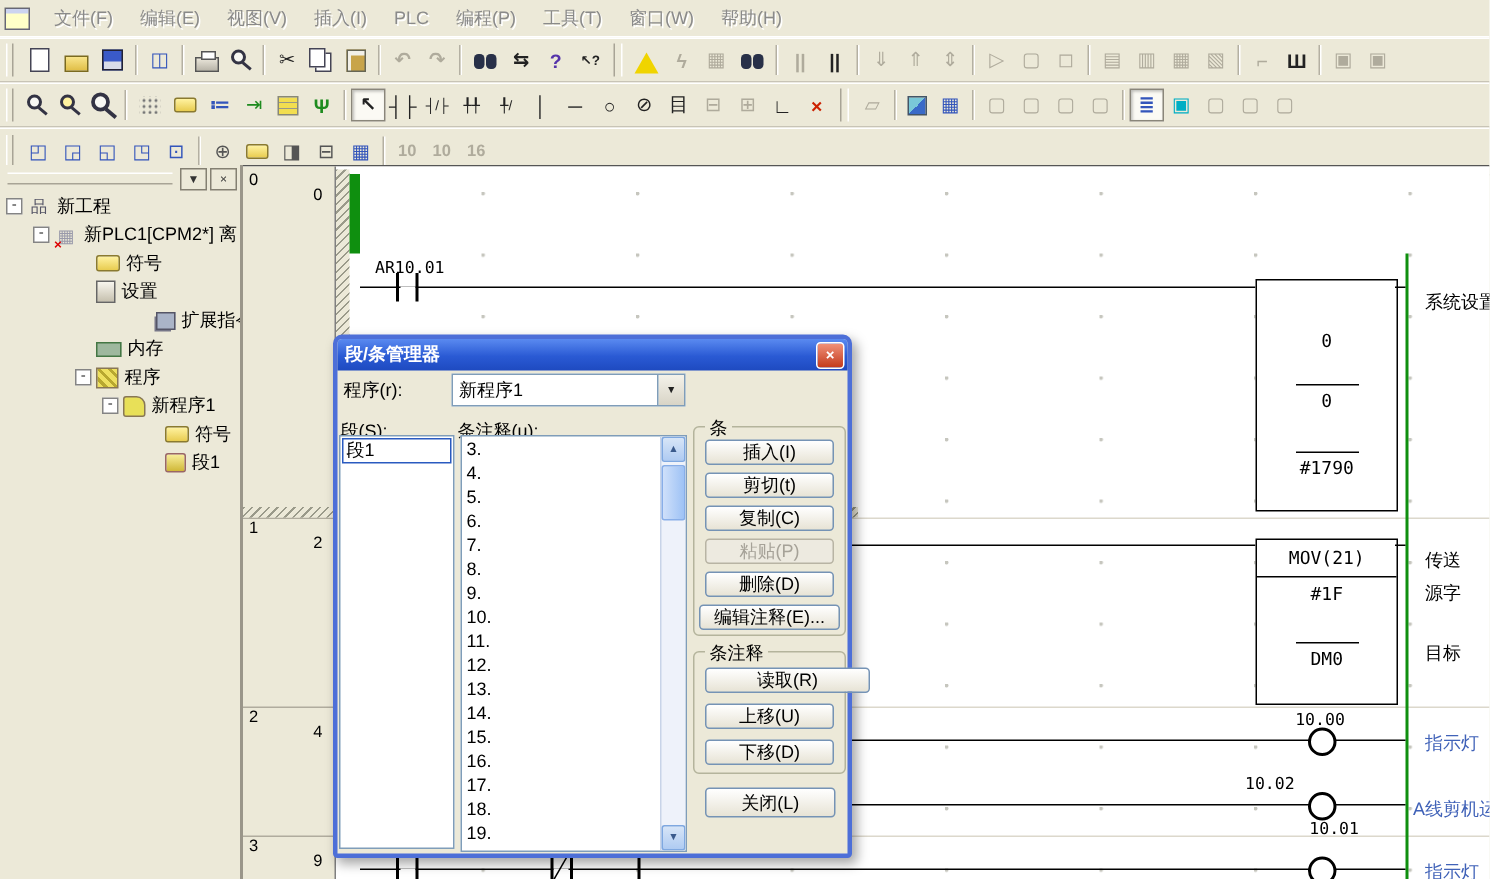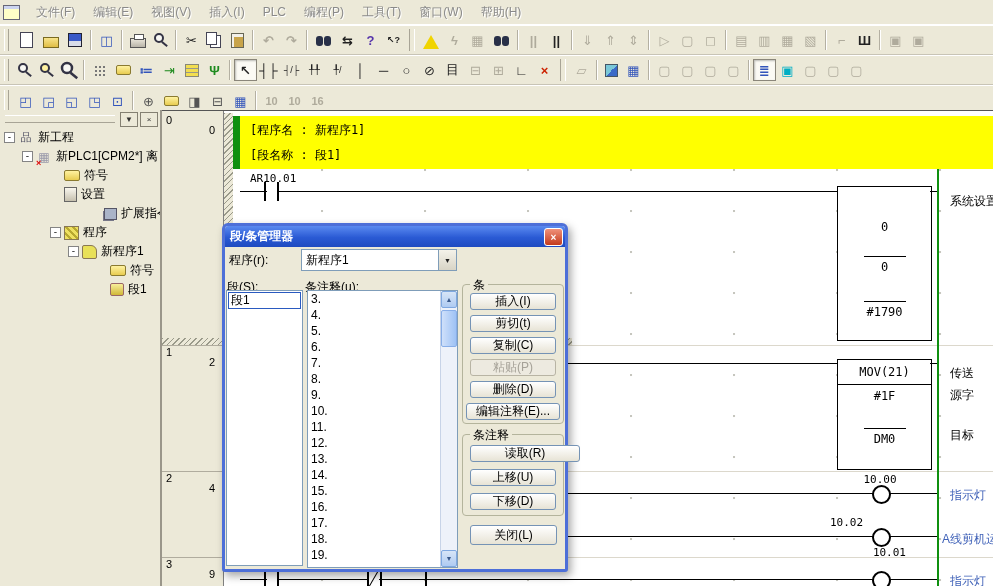--- a/index.html
+++ b/index.html
@@ -180,20 +180,25 @@
           <span class="tic-base ti-set"></span>
           <span>设置</span>
         </div>
 
         <div class="trow" style="padding-left: 50px; margin-left: 40px;">
           <span class="exp"></span>
           <span class="tic-base ti-ext"></span>
           <span>扩展指令</span>
         </div>
 
+        <div class="trow" style="padding-left: 50px;">
+          <span class="exp"></span>
+          <span class="tic-base ti-mem"></span>
+          <span>内存</span>
+        </div>
 
         <div class="trow" style="padding-left: 50px;">
           <span class="exp">-</span>
           <span class="tic-base ti-progs"></span>
           <span>程序</span>
         </div>
 
         <div class="trow" style="padding-left: 68px;">
           <span class="exp">-</span>
           <span class="tic-base ti-prog1"></span>
@@ -240,24 +245,20 @@
 
       <div class="hatch" style="position:absolute;left:0;top:2px;width:9px;height:232px"></div>
 
       <div class="rsep" style="top:234px"></div>
       <div class="rsep" style="top:360px"></div>
       <div class="rsep" style="top:446px"></div>
 
       <div style="position:absolute;left:713px;top:58px;bottom:0;width:2px;background:#0F8F0F"></div>
 
       <div style="position:absolute;left:9px;top:5px;width:7px;height:53px;background:#0F8F0F"></div>
-      <div id="ybox">
-        <div style="top:6px">[程序名 : 新程序1]</div>
-        <div style="top:31px">[段名称 : 段1]</div>
-      </div>
 
       <div class="hl" style="left:16px;top:80px;width:597px"></div>
       <div class="gap" style="left:43px;top:80px;width:10px"></div>
       <div class="vl" style="left:40px;top:71px;height:19px"></div>
       <div class="vl" style="left:53px;top:71px;height:19px"></div>
       <div class="ltxt" style="left:26px;top:61px">AR10.01</div>
 
       <div class="blk" style="left:613px;top:75px;width:93px;height:153px">
         <div class="bop" style="top:33px">0</div>
         <div class="oline" style="top:69px"></div>

